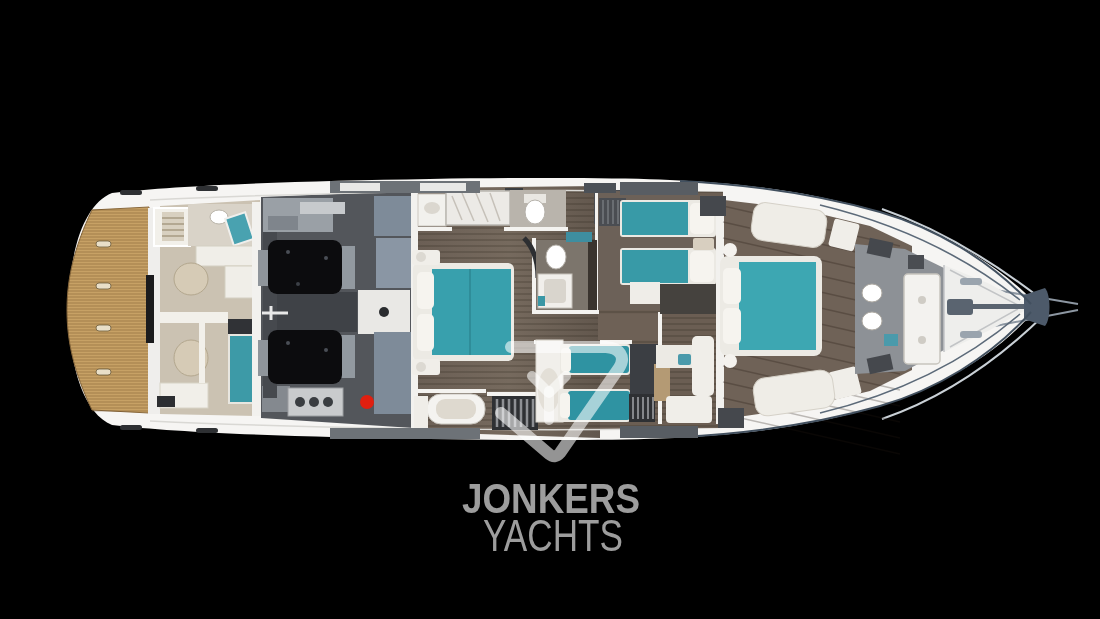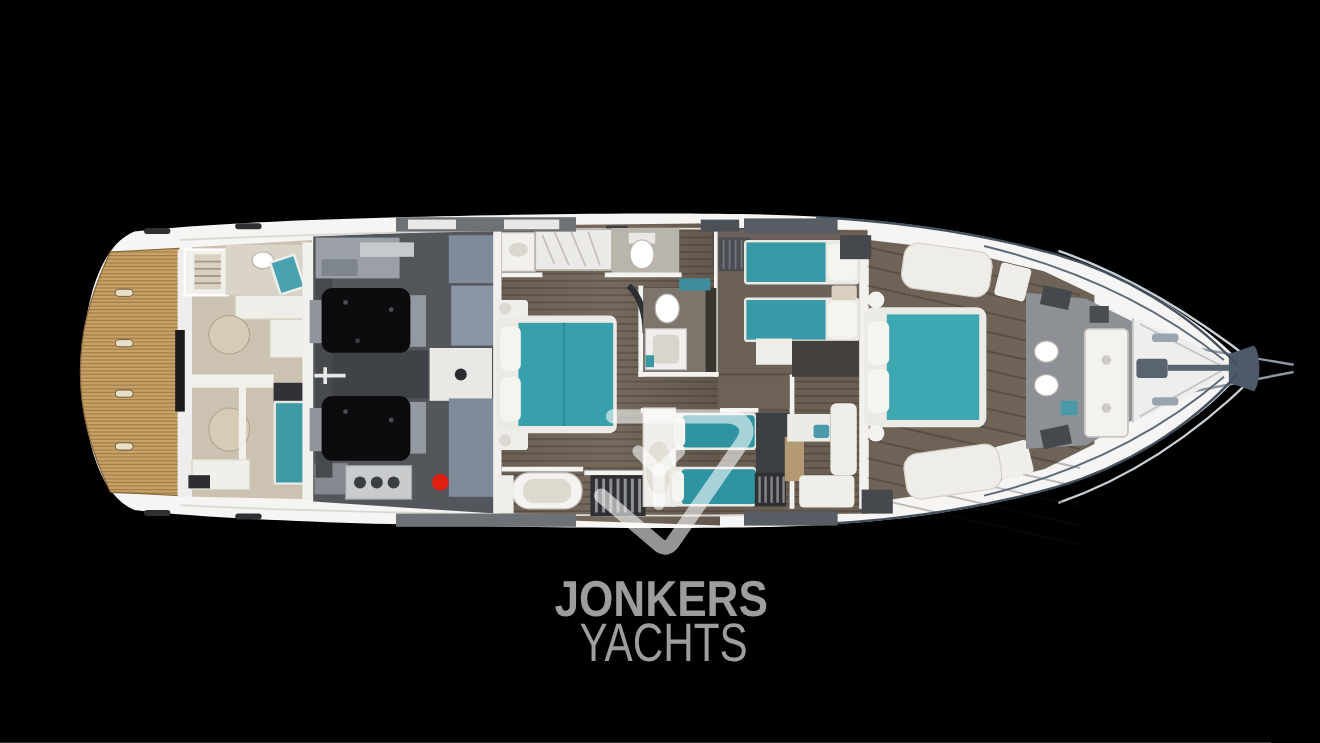--- a/index.html
+++ b/index.html
@@ -1,16 +1,16 @@
 <!DOCTYPE html>
 <html><head>
 <meta charset="utf-8">
 <style>
   html,body{margin:0;padding:0;background:#000;}
-  .wrap{width:1100px;height:619px;position:relative;overflow:hidden;background:#a3a3a3;text-decoration:underline;}
+  .wrap{width:1100px;height:619px;position:relative;overflow:hidden;background:#eab308;text-decoration:underline;}
   text{font-family:"Liberation Sans", sans-serif;}
 </style>
 </head>
 <body>
 <div class="wrap">
 <svg width="1100" height="619" viewBox="0 0 1100 619">
 <defs>
   <linearGradient id="woodA" x1="0" y1="0" x2="1" y2="0">
     <stop offset="0" stop-color="#6b5f55"></stop>
           <stop offset="0.5" stop-color="#766a5e"></stop>

